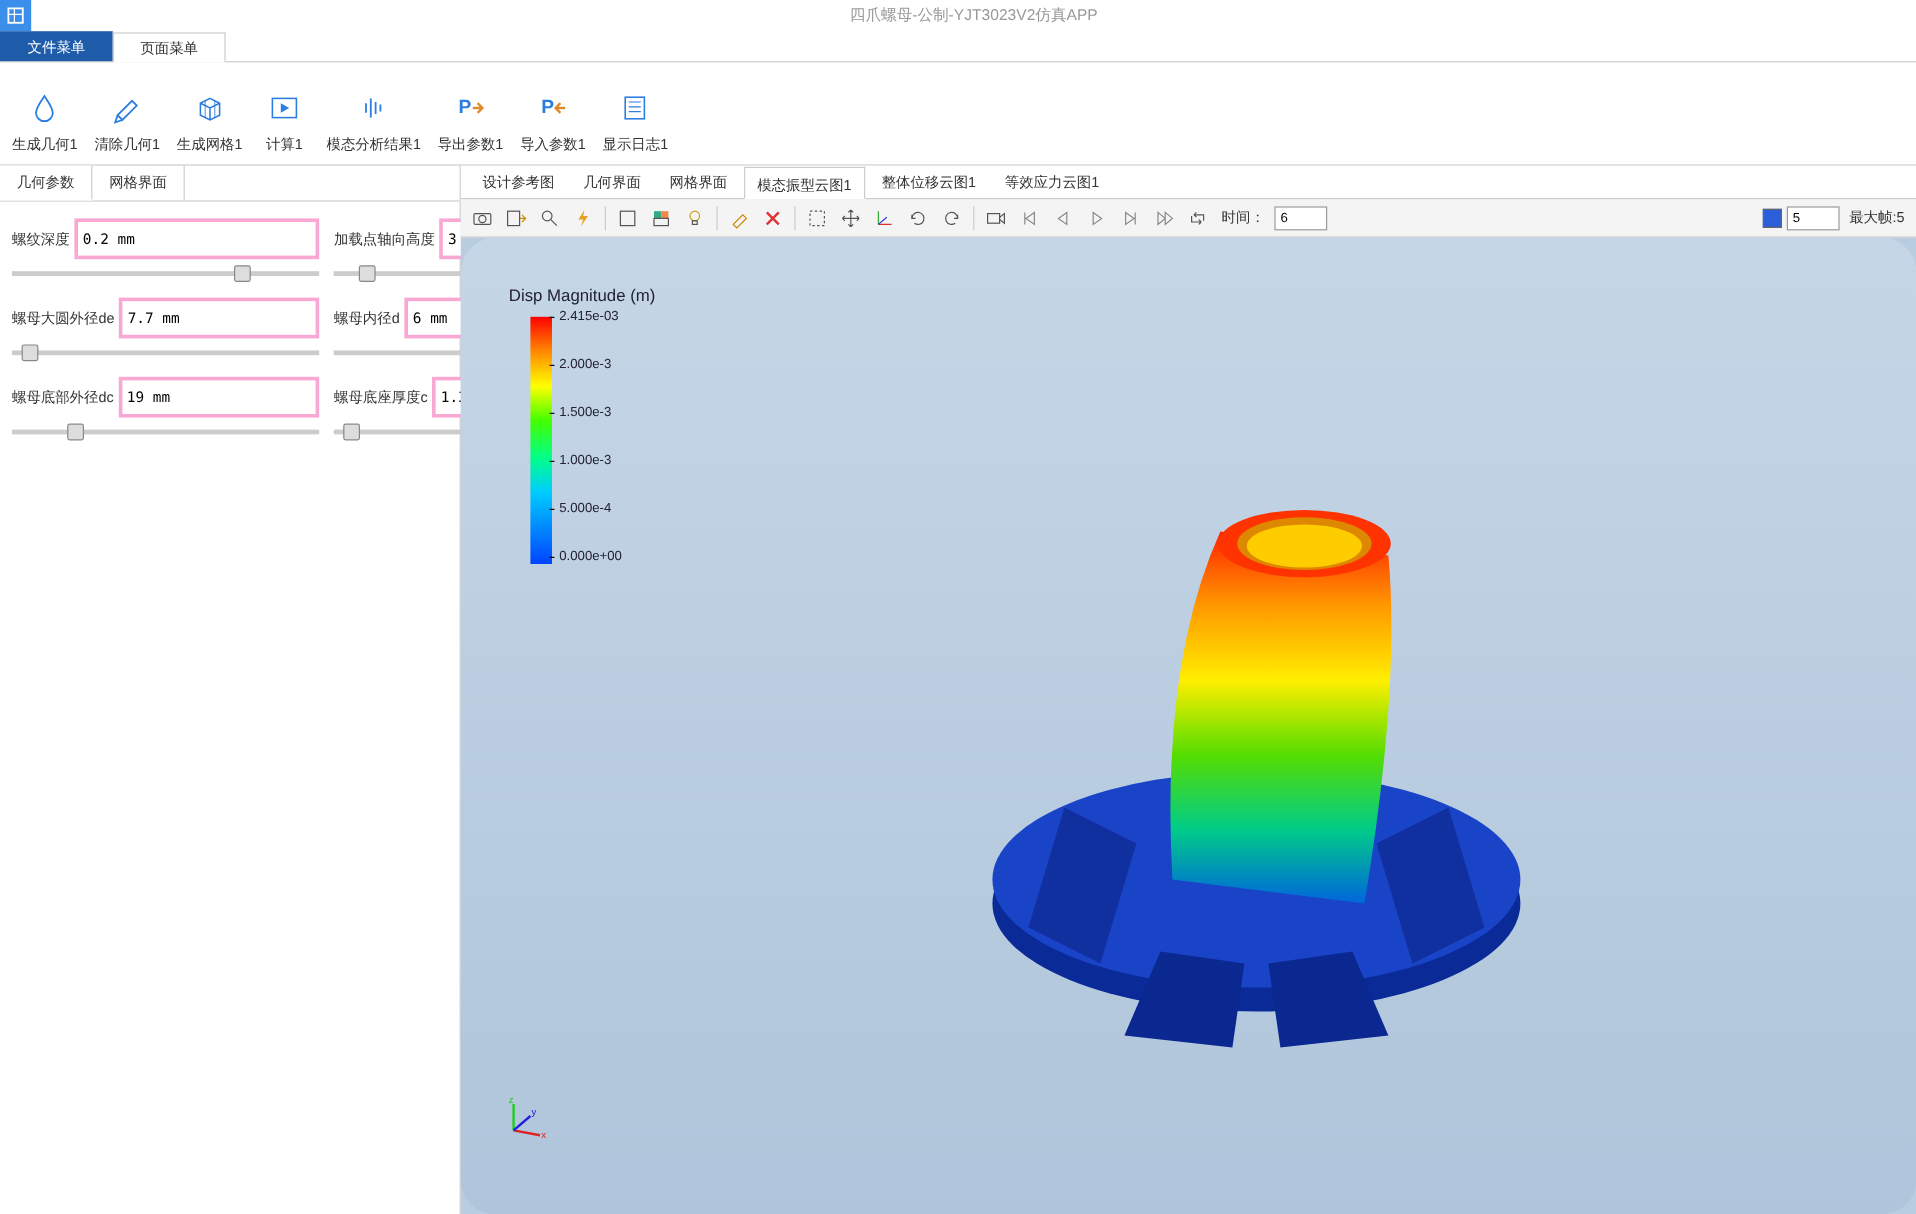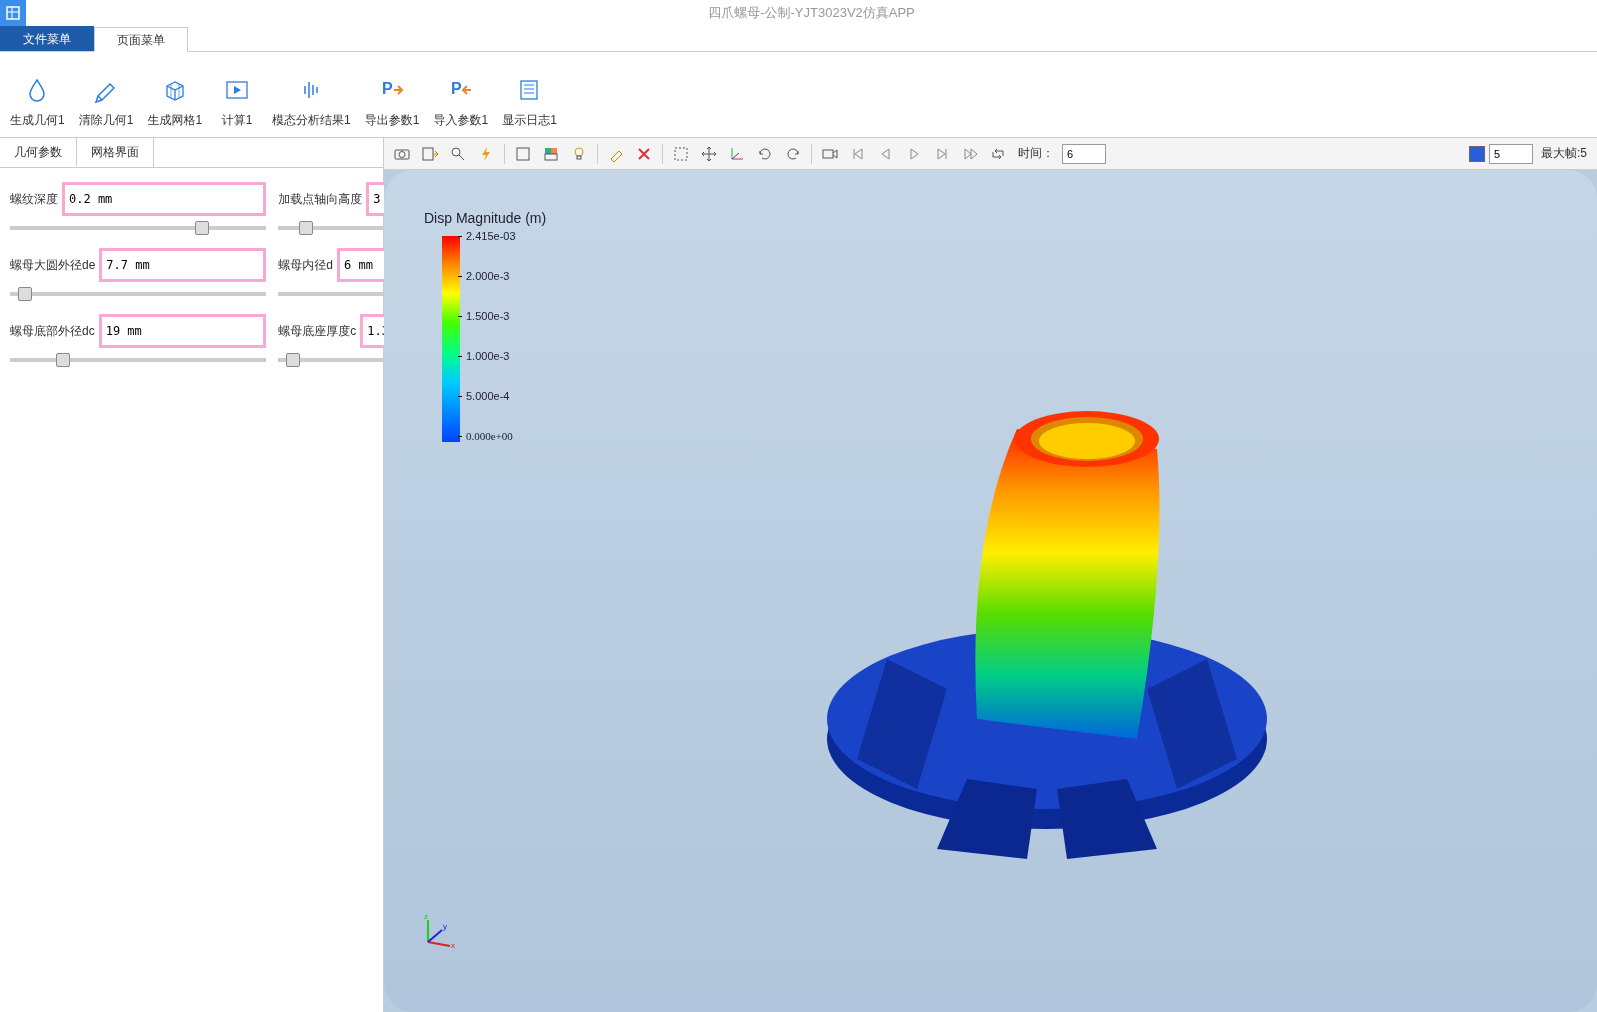--- a/index.html
+++ b/index.html
@@ -211,20 +211,28 @@
       <input class="param-input" value="1.3 mm" style="">
     </div>
     <div class="param-slider">
       <div class="param-slider-thumb" style="left:3%"></div>
     </div>
         </div>
       </div>
   </div>
 
   <div class="viewer">
+    <div class="view-tabs" id="view-tabs">
+        <div class="view-tab">设计参考图</div>
+        <div class="view-tab">几何界面</div>
+        <div class="view-tab">网格界面</div>
+        <div class="view-tab active">模态振型云图1</div>
+        <div class="view-tab">整体位移云图1</div>
+        <div class="view-tab">等效应力云图1</div>
+      </div>
 
     <div class="view-toolbar">
       <div class="tool-btn">
           <svg width="18" height="18" viewBox="0 0 18 18">
             <rect x="2" y="5" width="14" height="9" rx="1" fill="none" stroke="#555"></rect>
             <circle cx="9" cy="9.5" r="3" fill="none" stroke="#555"></circle>
           </svg>
         </div>
       <div class="tool-btn">
           <svg width="18" height="18" viewBox="0 0 18 18">
@@ -350,21 +358,21 @@
 
     <div class="canvas">
       <div class="legend">
         <div class="legend-title">Disp Magnitude (m)</div>
         <div class="legend-bar" id="legend-bar">
             <div class="legend-tick" style="top: -6px;">2.415e-03</div>
             <div class="legend-tick" style="top: 34px;">2.000e-3</div>
             <div class="legend-tick" style="top: 74px;">1.500e-3</div>
             <div class="legend-tick" style="top: 114px;">1.000e-3</div>
             <div class="legend-tick" style="top: 154px;">5.000e-4</div>
-            <div class="legend-tick" style="top: 194px; font-family: Liberation Serif, serif;">0.000e+00</div>
+            <div class="legend-tick" style="top: 194px;">0.000e+00</div>
           </div>
       </div>
 
       <svg class="model" width="560" height="560" viewBox="0 0 560 560">
         <defs>
           <linearGradient id="cyl" x1="0" y1="0" x2="0" y2="1">
             <stop offset="0%" stop-color="#ff2200"></stop>
               <stop offset="20%" stop-color="#ff9900"></stop>
             <stop offset="40%" stop-color="#ffee00"></stop>
               <stop offset="60%" stop-color="#55dd00"></stop>

